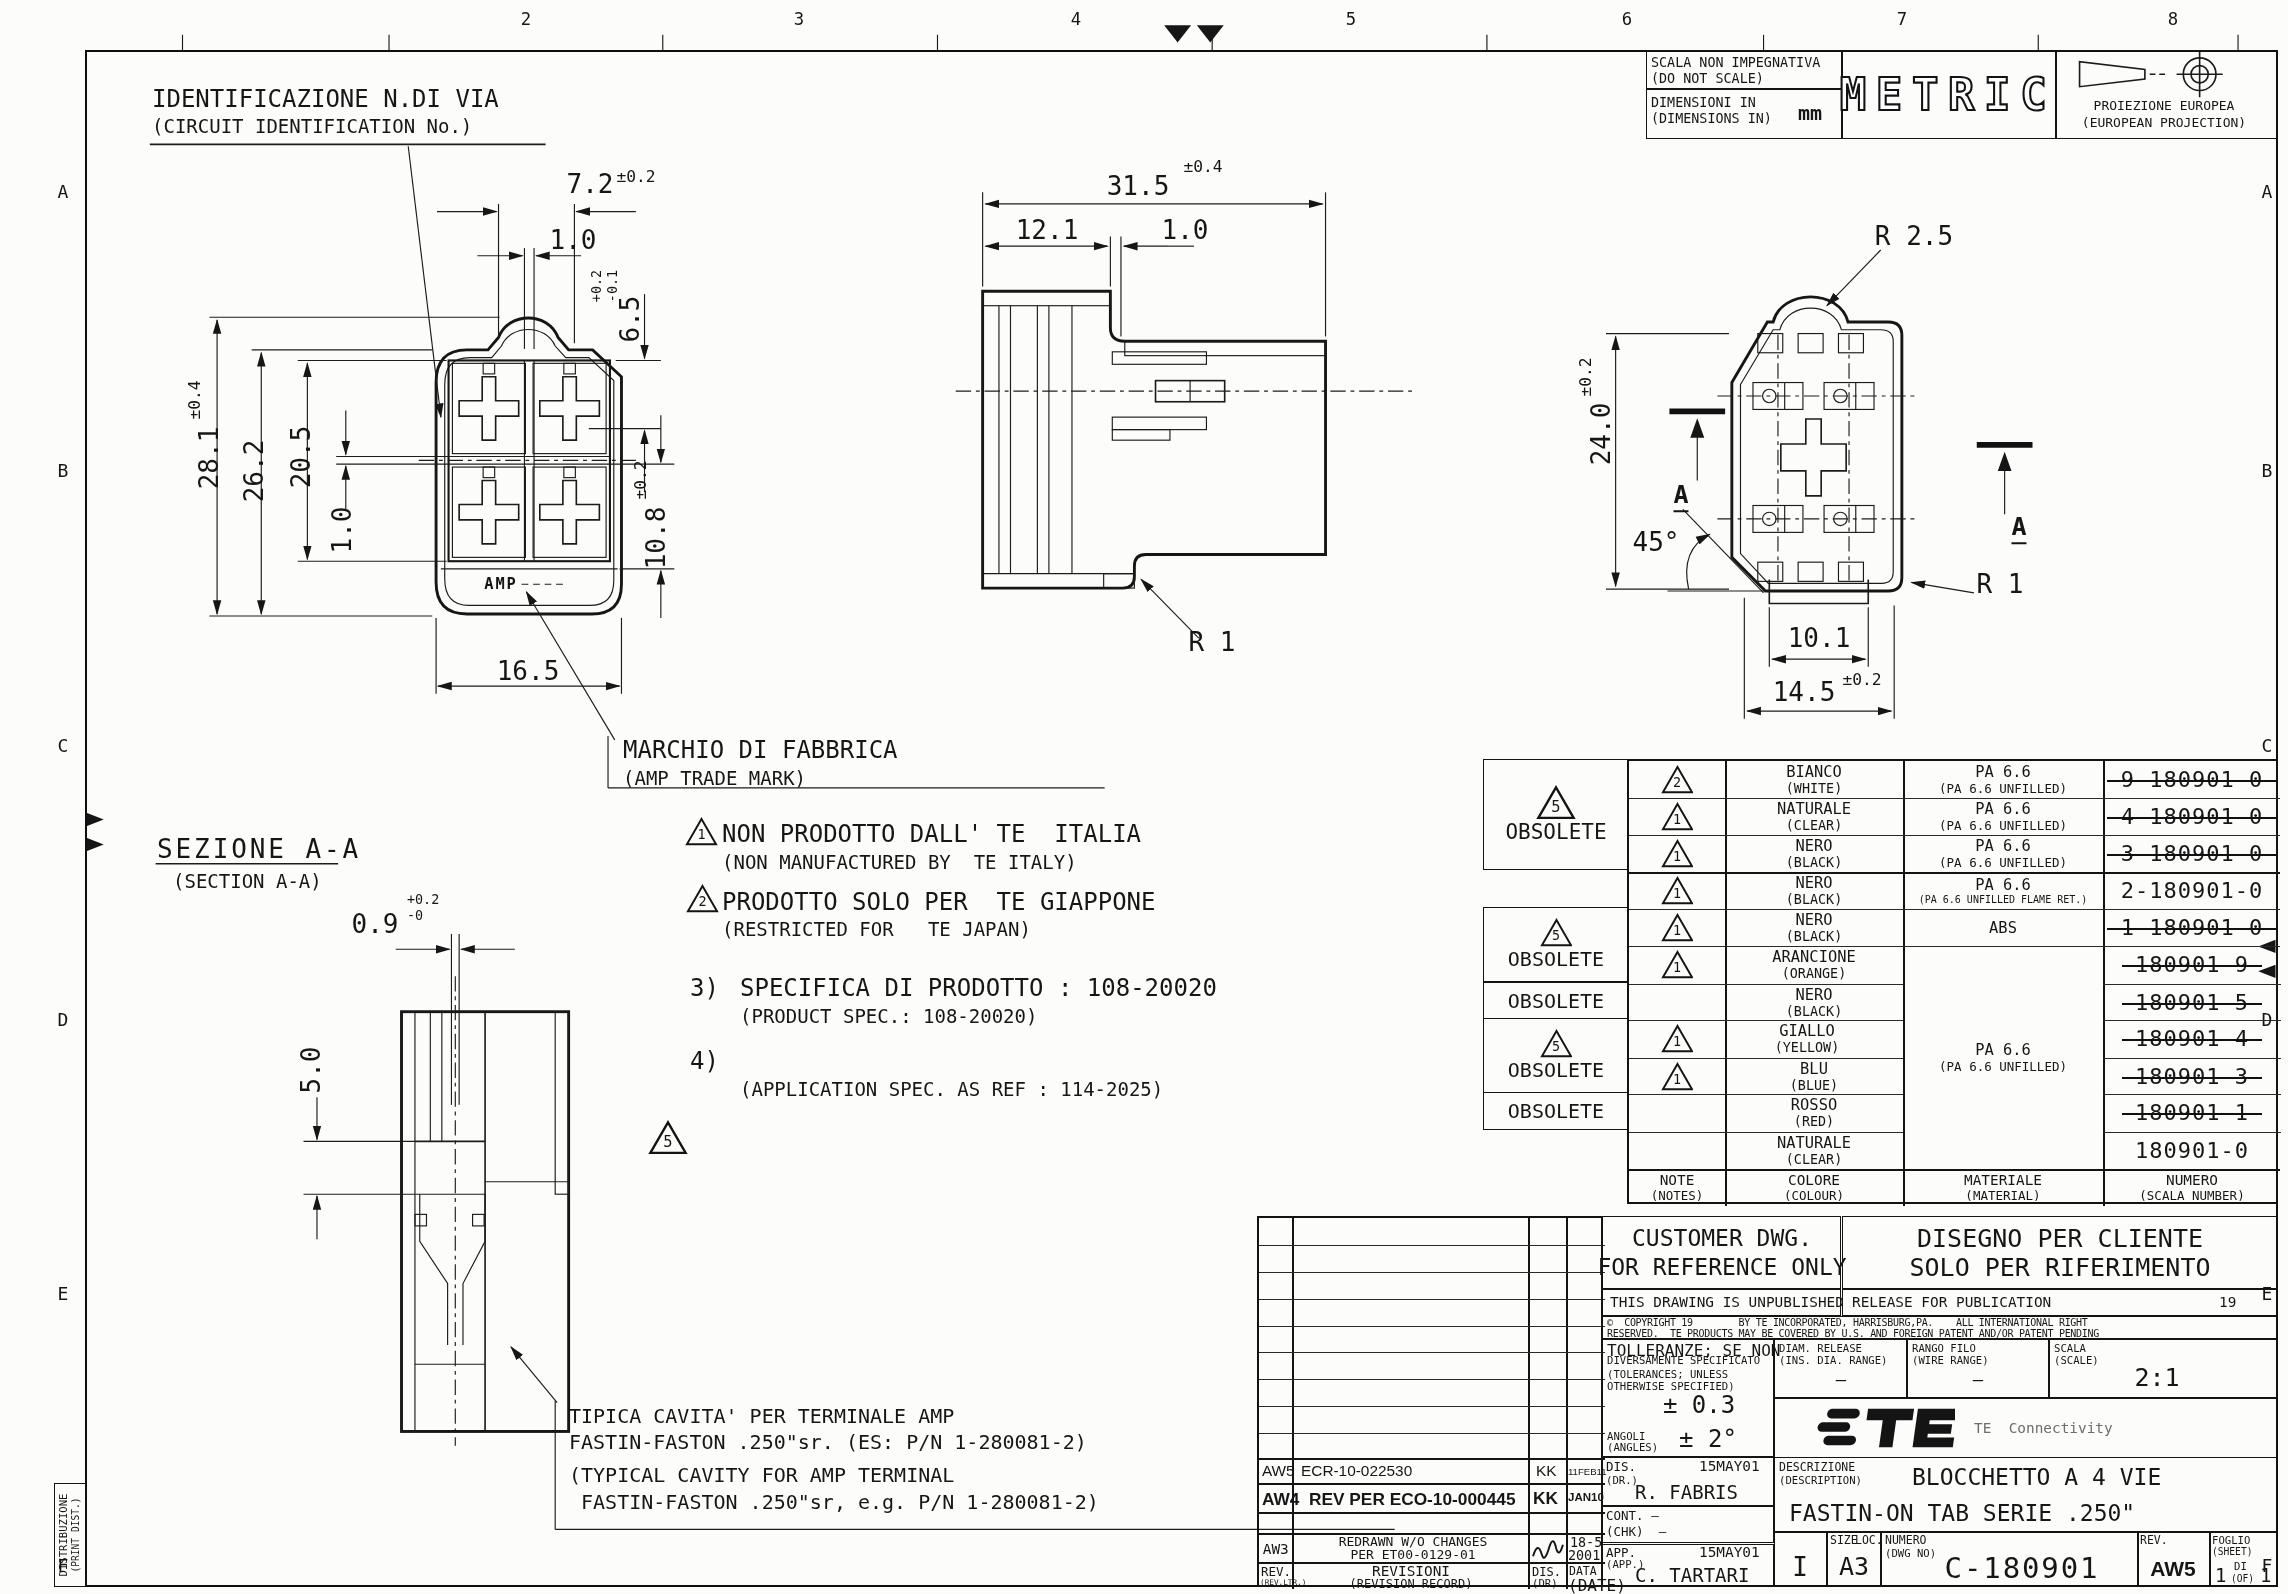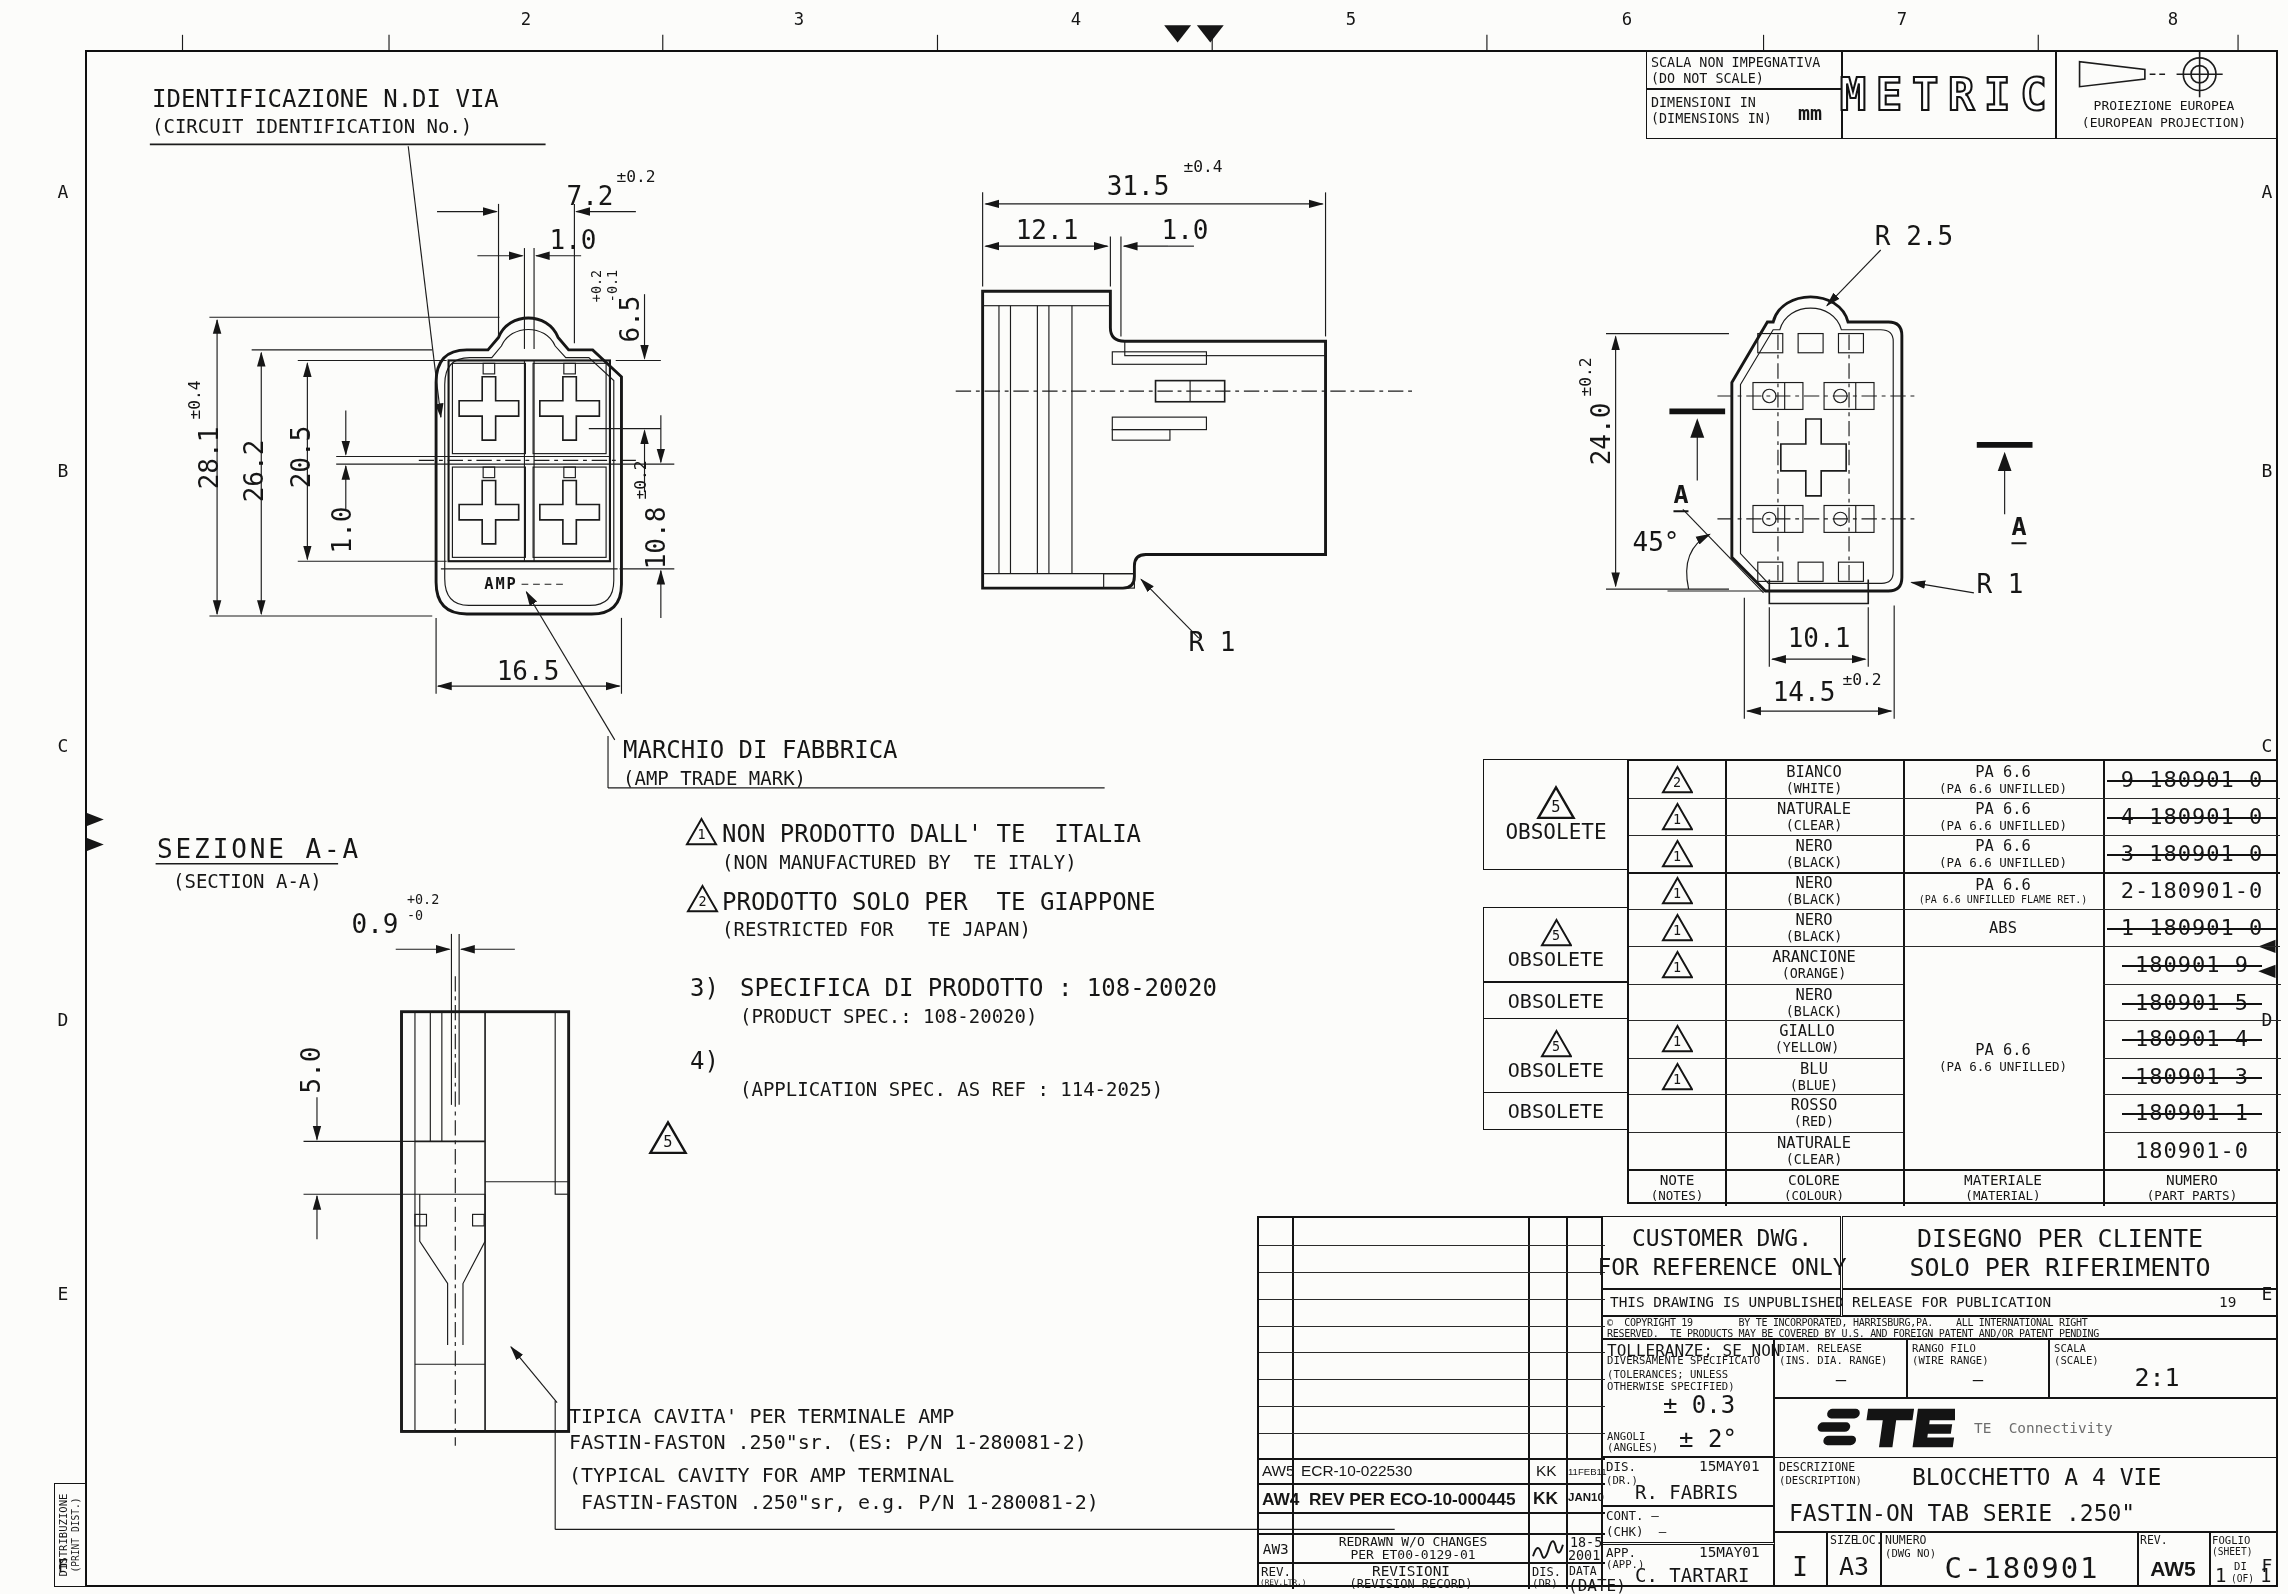--- a/index.html
+++ b/index.html
@@ -281,21 +281,21 @@
 <div class="lbl" style="left:1651px;top:71px;font-size:13.4px;">(DO NOT SCALE)</div>
 <div class="lbl" style="left:1651px;top:95px;font-size:13.4px;">DIMENSIONI IN</div>
 <div class="lbl" style="left:1651px;top:111px;font-size:13.4px;">(DIMENSIONS IN)</div>
 <div class="lbl c" style="left:1810px;top:114px;font-size:20px;font-weight:bold;">mm</div>
 <div class="lbl c metric" style="left:1948px;top:95px;">METRIC</div>
 <div class="lbl c" style="left:2164px;top:106px;font-size:13px;">PROIEZIONE EUROPEA</div>
 <div class="lbl c" style="left:2164px;top:123px;font-size:13px;">(EUROPEAN PROJECTION)</div>
 
 <div class="lbl" style="left:152px;top:85px;font-size:24px;">IDENTIFICAZIONE N.DI VIA</div>
 <div class="lbl" style="left:152px;top:115px;font-size:19px;">(CIRCUIT IDENTIFICATION No.)</div>
-<div class="lbl c" style="left:590px;top:196px;font-size:26px;text-align:right;">7.2</div>
+<div class="lbl c" style="left:590px;top:184px;font-size:26px;text-align:right;">7.2</div>
 <div class="lbl c" style="left:636px;top:177px;font-size:16.3px;">±0.2</div>
 <div class="lbl c" style="left:573px;top:240px;font-size:26px;">1.0</div>
 <div class="lbl r" style="left:630px;top:319px;font-size:26px;">6.5</div>
 <div class="lbl r" style="left:605px;top:286px;font-size:13.4px;">+0.2
 -0.1</div>
 <div class="lbl r" style="left:209px;top:458px;font-size:26px;">28.1</div>
 <div class="lbl r" style="left:195px;top:400px;font-size:16.3px;">±0.4</div>
 <div class="lbl r" style="left:254px;top:471px;font-size:26px;">26.2</div>
 <div class="lbl r" style="left:301px;top:457px;font-size:26px;">20.5</div>
 <div class="lbl r" style="left:342px;top:530px;font-size:26px;">1.0</div>
@@ -558,21 +558,21 @@
   <div class="cell" style="left:96px;top:408px;width:178px;height:37px;">
         <span style="font-size:14.4px;">COLORE</span>
         <span style="font-size:12.5px;">(COLOUR)</span>
       </div>
   <div class="cell" style="left:274px;top:408px;width:200px;height:37px;">
         <span style="font-size:14.4px;">MATERIALE</span>
         <span style="font-size:12.5px;">(MATERIAL)</span>
       </div>
   <div class="cell" style="left:474px;top:408px;width:178px;height:37px;">
         <span style="font-size:14.4px;">NUMERO</span>
-        <span style="font-size:12.5px;">(PART PARTS)</span>
+        <span style="font-size:12.5px;">(SCALA NUMBER)</span>
       </div>
 </div>
 
 <div class="box cell" style="left:1483px;top:759px;width:146px;height:111px;">
   <span class="tri tbig">
         <svg viewBox="0 0 34 30">
           <polygon points="17,2 32,28 2,28" fill="none" stroke="#141414" stroke-width="2"></polygon>
         </svg>
         <i>5</i>
       </span>

